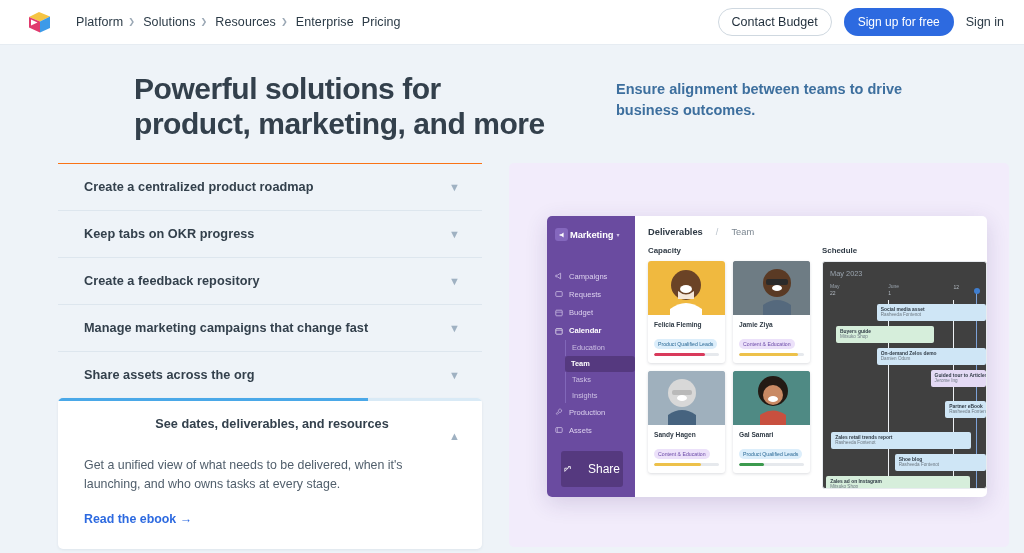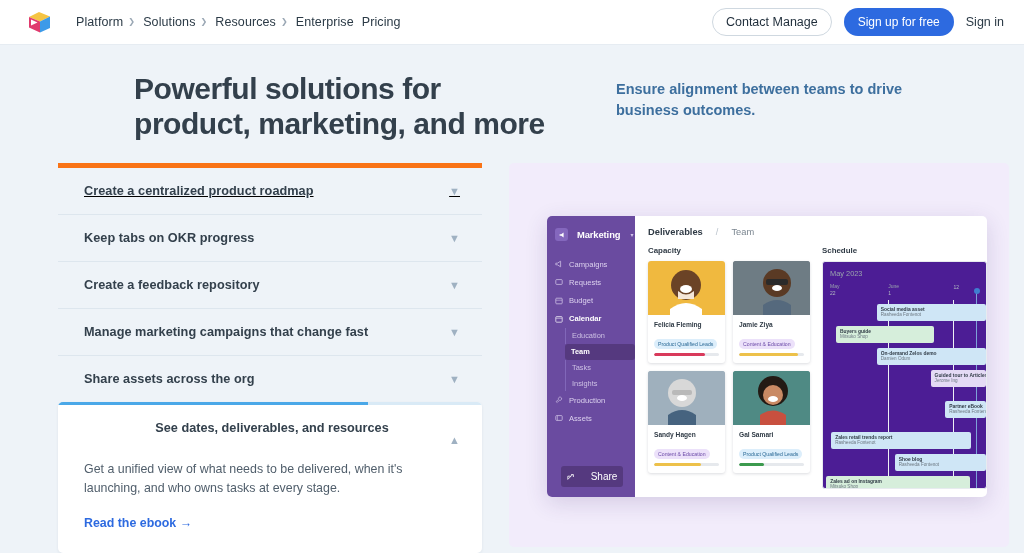--- a/index.html
+++ b/index.html
@@ -54,21 +54,21 @@
   .body-wrap { display: flex; padding: 22px 0 0 0; }
   .left-col { width: 424px; margin-left: 58px; flex: none; position: relative; }
   .right-col { flex: 1; margin-left: 27px; margin-right: 15px; }
 
   
   .acc-item {
     border-top: 1px solid #dde6ee;
     padding: 16px 22px 16px 26px;
     display: flex; align-items: center; cursor: pointer;
   }
-  .acc-item:first-child { border-top: 5px solid #f97316; text-decoration: underline; }
+  .acc-item:first-child { border-top: 1px solid #f97316; }
   .acc-title { font-size: 12.7px; color: #33404c; font-weight: 600; letter-spacing: .05px; }
   .chev { margin-left: auto; color: #9fb1c2; font-size: 11px; line-height: 1; }
 
   .acc-open {
     background: #ffffff; border-radius: 5px;
     box-shadow: 0 1px 3px rgba(40,60,90,.08);
     padding: 0 0 22px 0; position: relative; overflow: hidden;
     margin-top: 0;
   }
   .acc-open .bar {
@@ -99,22 +99,22 @@
   }
   .app {
     background: #ffffff; border-radius: 5px; overflow: hidden;
     display: flex; height: 281px;
     box-shadow: 0 6px 22px rgba(60,40,110,.16);
   }
 
   
   .sb { width: 88px; background: #6a4ba0; flex: none; position: relative; padding: 12px 0 0 0; }
   .sb-head {
-    display: flex; align-items: center; gap: 9px;
-    padding: 0 7px 0 8px; margin-bottom: 14px;
+    display: flex; align-items: center; gap: 2px;
+    padding: 0 7px 0 8px; margin-bottom: 26px;
   }
   .sb-logo {
     width: 13px; height: 13px; border-radius: 3px;
     background: #8467bd; display: flex; align-items: center; justify-content: center;
     flex: none;
   }
   .sb-logo svg { width: 8px; height: 8px; }
   .sb-title { font-size: 9.4px; color: #fff; font-weight: 700; letter-spacing: -.1px; }
   .sb-caret { font-size: 6px; color: #d2c4ea; margin-left: 1px; }
   .sb-item {
@@ -127,21 +127,21 @@
     margin-left: 18px; padding: 3.4px 6px; font-size: 7.4px;
     color: #cdc0e4; border-left: 1px solid #8167b9; cursor: pointer;
   }
   .sb-sub.active {
     background: #55397f; color: #fff; font-weight: 700;
     border-radius: 3px; border-left: none; margin-left: 18px;
   }
   .sb-share {
     position: absolute; bottom: 10px; left: 14px; right: 12px;
     background: #55397f; border-radius: 3px;
-    font-size: 10px; color: #fff; padding: 5px 0;
+    font-size: 12px; color: #fff; padding: 11px 0;
     display: flex; align-items: center; justify-content: center; gap: 16px;
     cursor: pointer;
   }
 
   
   .main { flex: 1; padding: 11px 0 0 13px; overflow: hidden; }
   .crumb { display: flex; align-items: center; gap: 13px; font-size: 9.3px; padding-bottom: 9px; }
   .crumb-a { color: #2f3a45; font-weight: 700; }
   .crumb-sep { color: #b9c2cb; }
   .crumb-b { color: #7b8690; }
@@ -160,21 +160,21 @@
   .card-name { font-size: 6.6px; color: #2f3a45; font-weight: 700; margin-bottom: 4px; }
   .tag {
     display: inline-block; font-size: 5.2px; padding: 2px 4px;
     border-radius: 6px; margin-bottom: 4px; white-space: nowrap;
   }
   .track { height: 3px; border-radius: 2px; background: #e6e9ed; overflow: hidden; }
   .fill { height: 100%; border-radius: 2px; }
 
   
   .gantt {
-    background: #4c1d95; border: 1px solid #e7ebef; border-radius: 3px;
+    background: #404040; border: 1px solid #e7ebef; border-radius: 3px;
     height: 228px; position: relative; overflow: hidden;
   }
   .g-head { padding: 7px 0 0 7px; }
   .g-month { font-size: 7.4px; font-weight: 700; color: #2f3a45; }
   .g-month span { color: #9aa4ae; font-weight: 400; }
   .g-axis { display: flex; position: relative; height: 17px; margin-top: 5px; padding-left: 7px; }
   .g-tick { font-size: 5px; color: #9aa4ae; position: absolute; }
   .g-tick b { display: block; font-weight: 400; color: #b2bac2; margin-top: 1px; }
   .g-rows { position: relative; padding-top: 1px; }
   .g-bar {
@@ -218,21 +218,21 @@
       <span class="chev-right">❯</span>
     </div>
     <div class="nav-link">
       <span>Enterprise</span>
     </div>
     <div class="nav-link">
       <span>Pricing</span>
     </div>
   </div>
   <div class="nav-right">
-    <button class="btn-outline">Contact Manage</button>
+    <button class="btn-outline">Contact Budget</button>
     <button class="btn-primary">Sign up for free</button>
     <span class="signin">Sign in</span>
   </div>
 </div>
 
 <div class="hero">
   <h1>Powerful solutions for product, marketing, and more</h1>
   <div class="hero-sub">Ensure alignment between teams to drive business outcomes.</div>
 </div>
 

